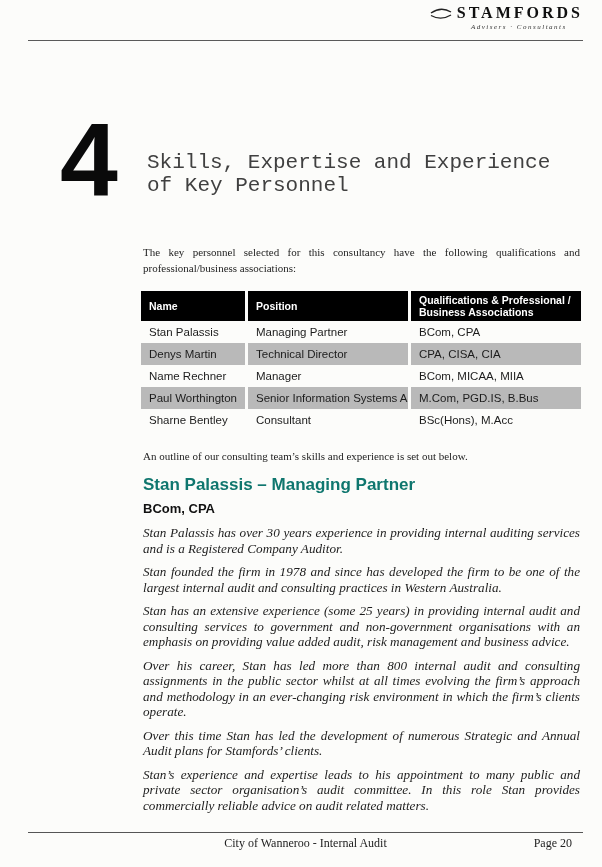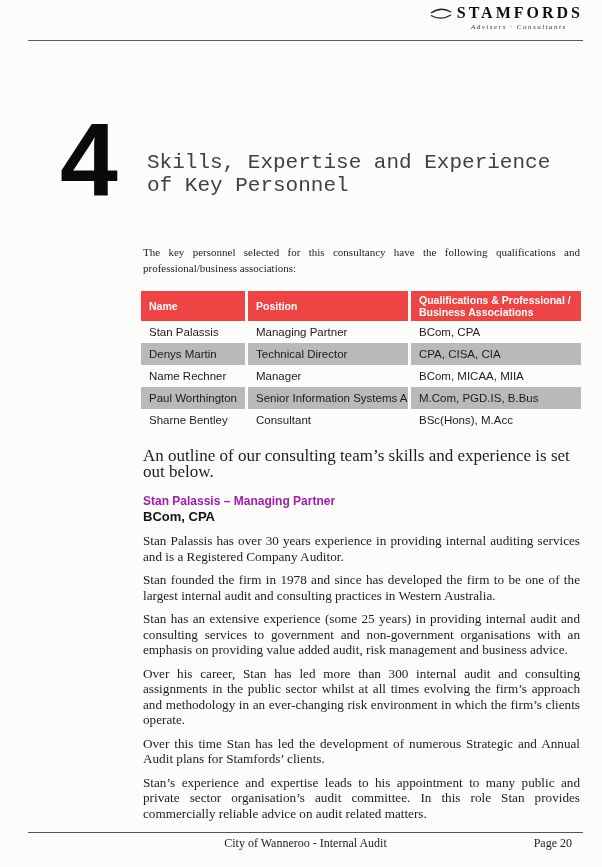--- a/index.html
+++ b/index.html
@@ -49,49 +49,50 @@
   .ptable-wrap{position:absolute;top:291px;left:138px;width:446px;}
   table.ptable{
     border-collapse:separate;border-spacing:3px 0;
     width:446px;table-layout:fixed;
     font-family:"Liberation Sans", sans-serif;
   }
   .c-name{width:104px;}
   .c-pos{width:160px;}
   .c-quals{width:170px;}
   table.ptable th{
-    background:#ef4444;color:#ffffff;
+    background:#000000;color:#ffffff;
     font-size:10.5px;line-height:12px;font-weight:bold;
     text-align:left;vertical-align:middle;
     padding:3px 8px;height:24px;
   }
   table.ptable td{
     font-size:11.5px;line-height:13px;color:#1c1c1c;
     text-align:left;vertical-align:middle;
     padding:4px 8px;height:14px;
     white-space:nowrap;overflow:hidden;
   }
   tr.shaded td{background:#b9b9b9;}
 
   
   .main-text{position:absolute;top:448px;left:143px;width:437px;}
-  .outline-note{font-size:17px;line-height:16px;margin:0;}
+  .outline-note{font-size:11px;line-height:16px;margin:0;}
   .profile-heading{
     font-family:"Liberation Sans", sans-serif;
-    font-size:12px;line-height:16px;font-weight:bold;color:#a21caf;
-    margin:13px 0 0 0;
+    font-size:17px;line-height:16px;font-weight:bold;color:#0f766e;
+    margin:13px 0 8px 0;
   }
   .profile-subheading{
     font-family:"Liberation Sans", sans-serif;
     font-size:13px;line-height:16px;font-weight:bold;color:#111;
     margin:0 0 0 0;
   }
   .body-par{
     font-size:13.2px;line-height:15.5px;text-align:justify;
     margin:8px 0 0 0;
+    font-style:italic;
   }
 
   
   .footer-rule{position:absolute;top:832px;left:28px;width:555px;height:1px;background:#555;}
   .footer-center{
     position:absolute;top:836px;left:28px;width:555px;text-align:center;
     font-size:12px;color:#222;
   }
   .footer-right{
     position:absolute;top:836px;right:30px;
@@ -168,21 +169,21 @@
   </div>
 
   <div class="main-text">
     <p class="outline-note">An outline of our consulting team’s skills and experience is set out below.</p>
     <div class="profile-heading">Stan Palassis – Managing Partner</div>
     <div class="profile-subheading">BCom, CPA</div>
     <div>
         <p class="body-par">Stan Palassis has over 30 years experience in providing internal auditing services and is a Registered Company Auditor.</p>
         <p class="body-par">Stan founded the firm in 1978 and since has developed the firm to be one of the largest internal audit and consulting practices in Western Australia.</p>
         <p class="body-par">Stan has an extensive experience (some 25 years) in providing internal audit and consulting services to government and non-government organisations with an emphasis on providing value added audit, risk management and business advice.</p>
-        <p class="body-par">Over his career, Stan has led more than 300 internal audit and consulting assignments in the public sector whilst at all times evolving the firm’s approach and methodology in an ever-changing risk environment in which the firm’s clients operate.</p>
+        <p class="body-par">Over his career, Stan has led more than 800 internal audit and consulting assignments in the public sector whilst at all times evolving the firm’s approach and methodology in an ever-changing risk environment in which the firm’s clients operate.</p>
         <p class="body-par">Over this time Stan has led the development of numerous Strategic and Annual Audit plans for Stamfords’ clients.</p>
         <p class="body-par">Stan’s experience and expertise leads to his appointment to many public and private sector organisation’s audit committee. In this role Stan provides commercially reliable advice on audit related matters.</p>
       </div>
   </div>
 
   <div class="footer-rule"></div>
   <div class="footer-center">City of Wanneroo - Internal Audit</div>
   <div class="footer-right">Page 20</div>
 
 </div>

